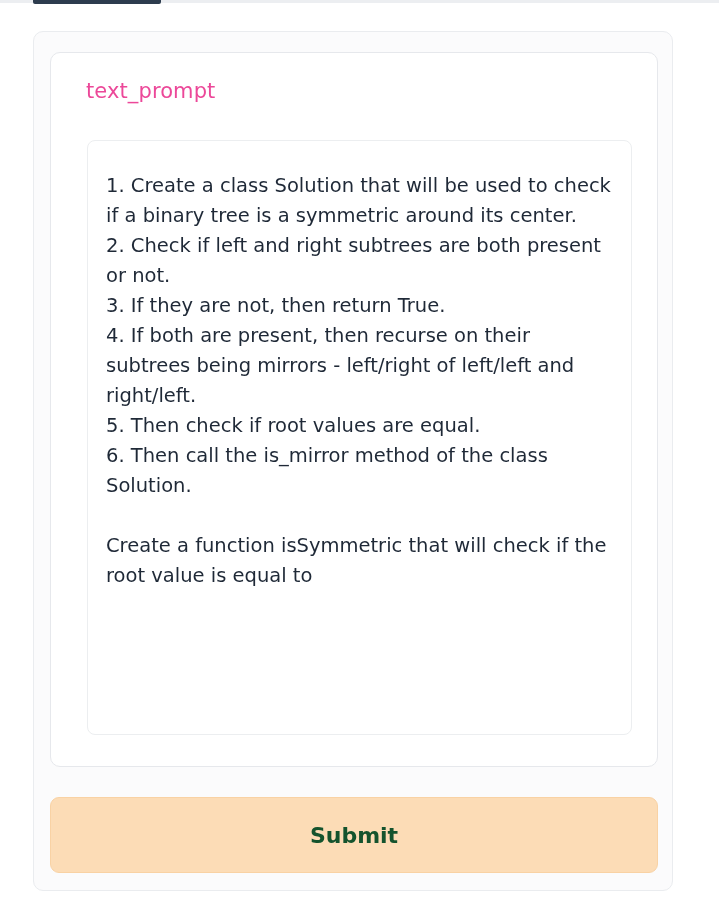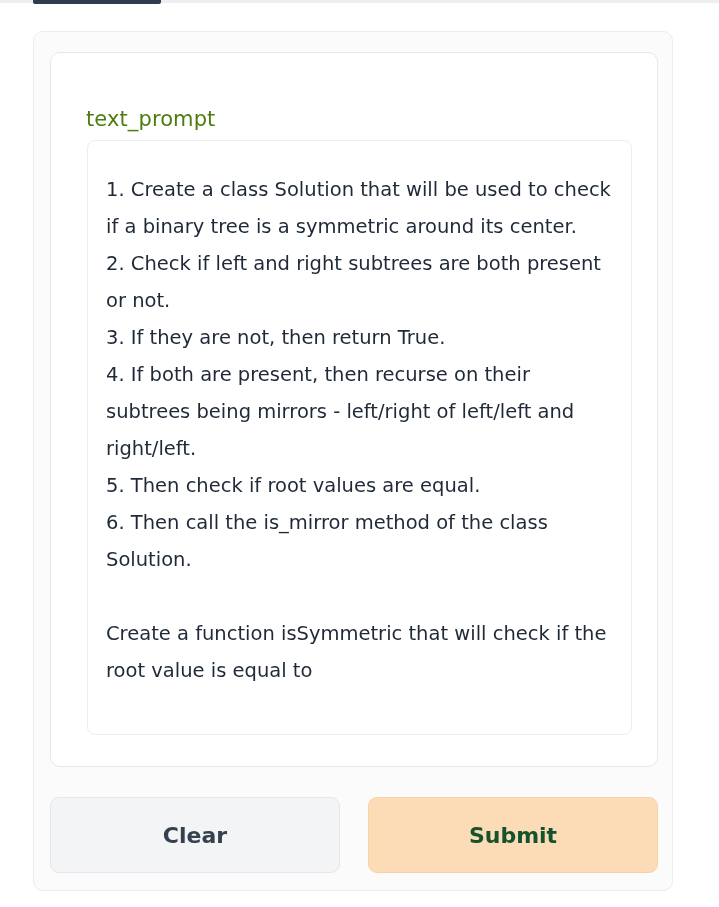--- a/index.html
+++ b/index.html
@@ -62,45 +62,45 @@
     left: 16px;
     width: 608px;
     height: 715px;
     background: #ffffff;
     border: 1px solid #e6e8ec;
     border-radius: 10px;
   }
 
   .field-label {
     position: absolute;
-    top: 54px;
+    top: 26px;
     left: 35px;
     font-size: 21px;
-    color: #4d7c0f;
+    color: #ec4899;
     font-family: "DejaVu Sans", sans-serif;
     letter-spacing: 0.1px;
   }
 
   .textarea-box {
     position: absolute;
     top: 87px;
     left: 36px;
     width: 545px;
     height: 595px;
     background: #ffffff;
     border: 1px solid #eceef0;
     border-radius: 8px;
     overflow: hidden;
     padding: 30px 18px 18px 18px;
   }
 
   .textarea-text {
     margin: 0;
     font-size: 19.5px;
-    line-height: 37px;
+    line-height: 30px;
     color: #1f2937;
     white-space: pre-wrap;
     font-family: "DejaVu Sans", sans-serif;
     word-wrap: break-word;
   }
 
   .buttons {
     position: absolute;
     top: 765px;
     left: 16px;
@@ -155,18 +155,17 @@
 3. If they are not, then return True.
 4. If both are present, then recurse on their subtrees being mirrors - left/right of left/left and right/left.
 5. Then check if root values are equal.
 6. Then call the is_mirror method of the class Solution.
 
 Create a function isSymmetric that will check if the root value is equal to</p>
       </div>
     </div>
 
     <div class="buttons">
-      <div class="btn btn-clear">Clear</div>
       <div class="btn btn-submit">Submit</div>
     </div>
 
   </div>
 </div>
 
 </body></html>

